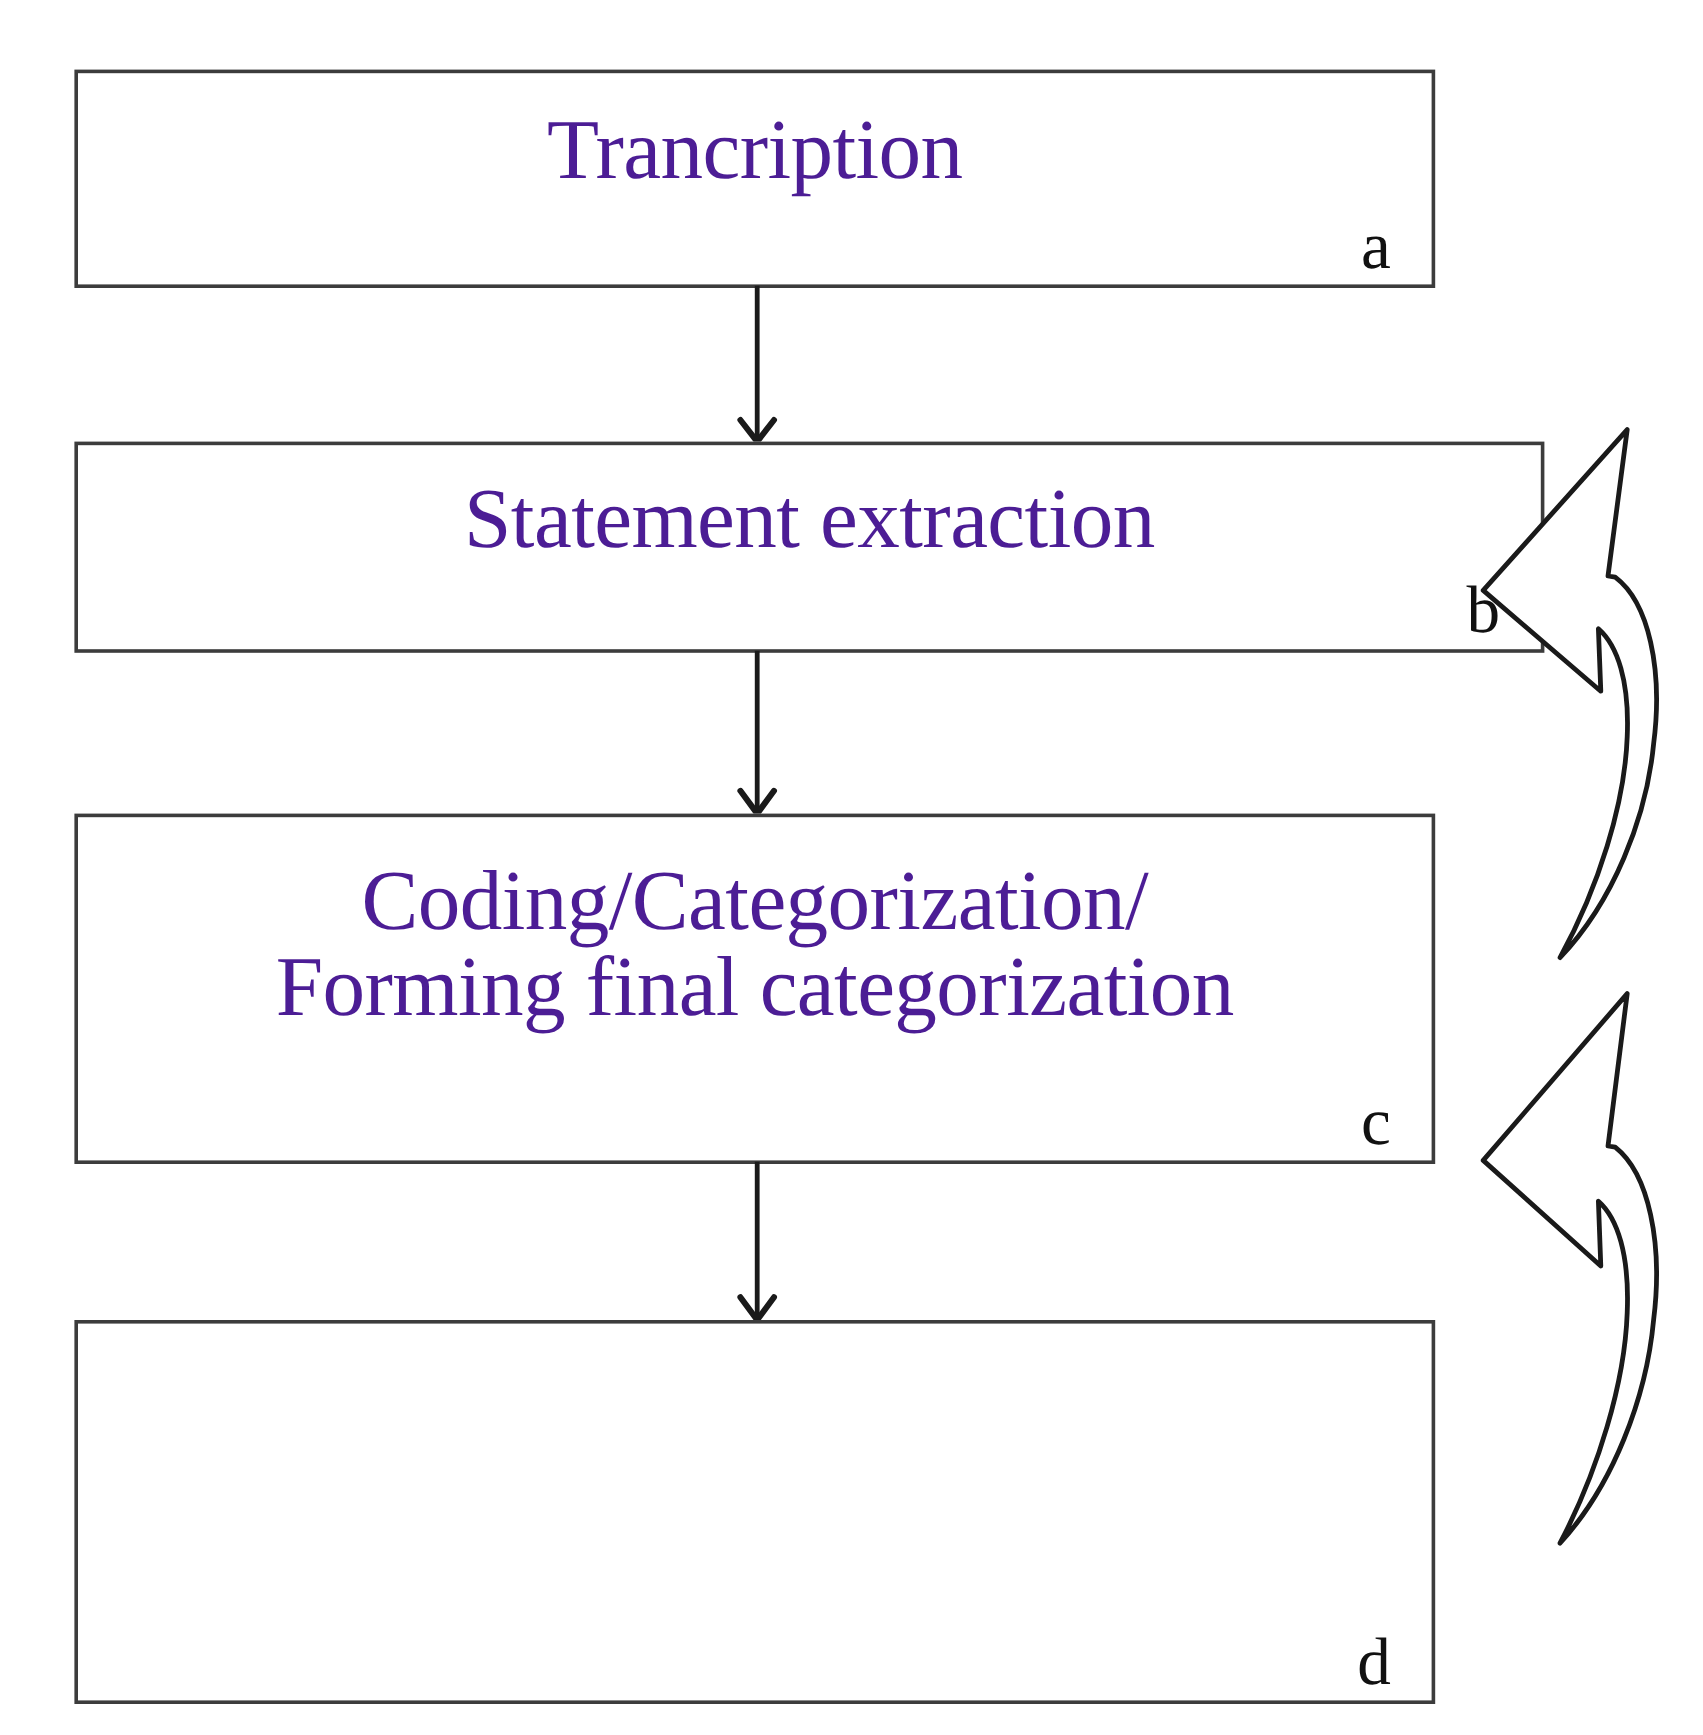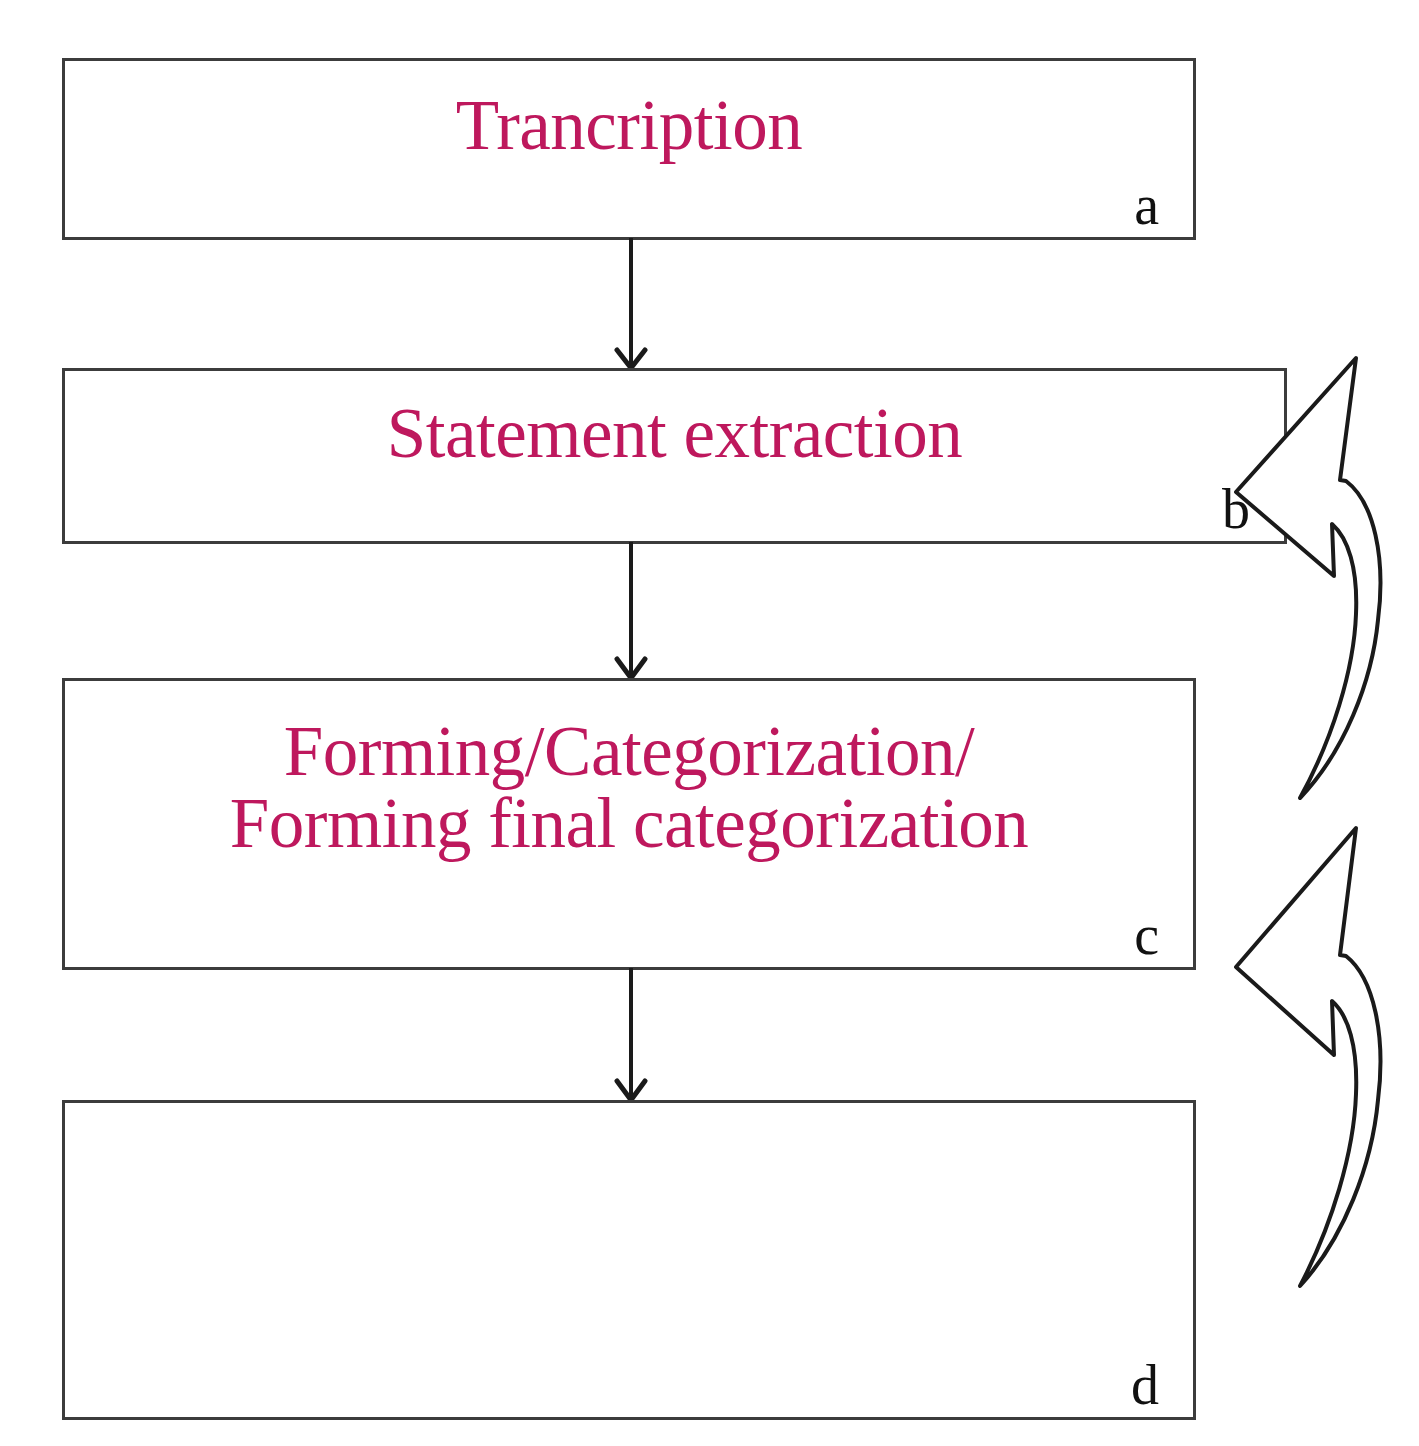--- a/index.html
+++ b/index.html
@@ -27,21 +27,21 @@
     display: block;
   }
   .box-text {
     position: absolute;
     left: 0;
     right: 0;
     text-align: center;
     font-family: "Liberation Serif", "DejaVu Serif", serif;
     font-size: 71px;
     line-height: 1.02;
-    color: #be185d;
+    color: #4c1d95;
     letter-spacing: -0.5px;
     white-space: pre-line;
   }
   .box-tag {
     position: absolute;
     right: 34px;
     bottom: 4px;
     font-family: "Liberation Serif", "DejaVu Serif", serif;
     font-size: 56px;
     line-height: 1;
@@ -75,21 +75,21 @@
     <div class="box-text" style="top:26px;">Statement extraction</div>
     <div class="box-tag">b</div>
   </div>
 
   <svg class="connector" style="left:600px; top:542px; width:62px; height:138px;" viewBox="0 0 62 138" xmlns="http://www.w3.org/2000/svg">
     <line x1="31" y1="0" x2="31" y2="134" stroke="#1a1a1a" stroke-width="4"></line>
     <polyline points="17,117 31,136 45,117" fill="none" stroke="#1a1a1a" stroke-width="5" stroke-linecap="round" stroke-linejoin="round"></polyline>
   </svg>
 
   <div class="flow-box" style="left:62px; top:678px; width:1134px; height:292px;">
-    <div class="box-text" style="top:34px;">Forming/Categorization/
+    <div class="box-text" style="top:34px;">Coding/Categorization/
 Forming final categorization</div>
     <div class="box-tag">c</div>
   </div>
 
   <svg class="connector" style="left:600px; top:968px; width:62px; height:134px;" viewBox="0 0 62 134" xmlns="http://www.w3.org/2000/svg">
     <line x1="31" y1="0" x2="31" y2="130" stroke="#1a1a1a" stroke-width="4"></line>
     <polyline points="17,113 31,132 45,113" fill="none" stroke="#1a1a1a" stroke-width="5" stroke-linecap="round" stroke-linejoin="round"></polyline>
   </svg>
 
   <div class="flow-box" style="left:62px; top:1100px; width:1134px; height:320px;">

